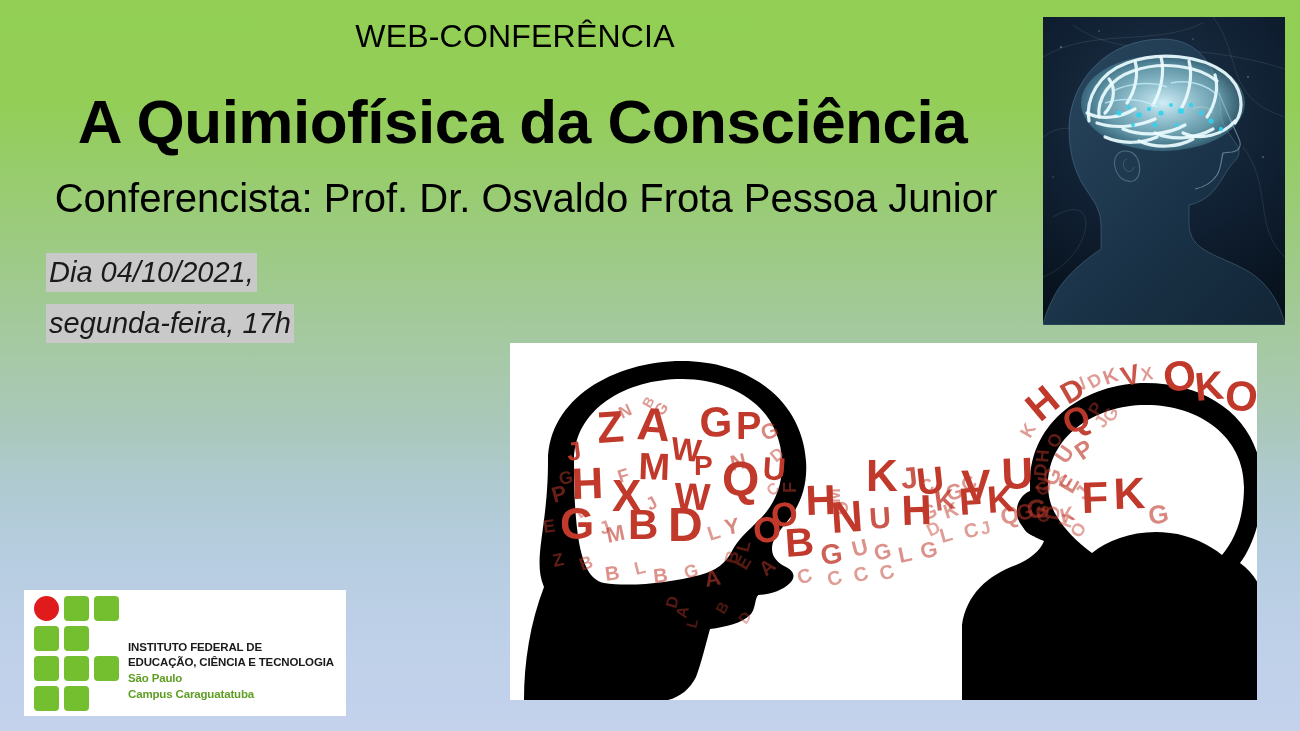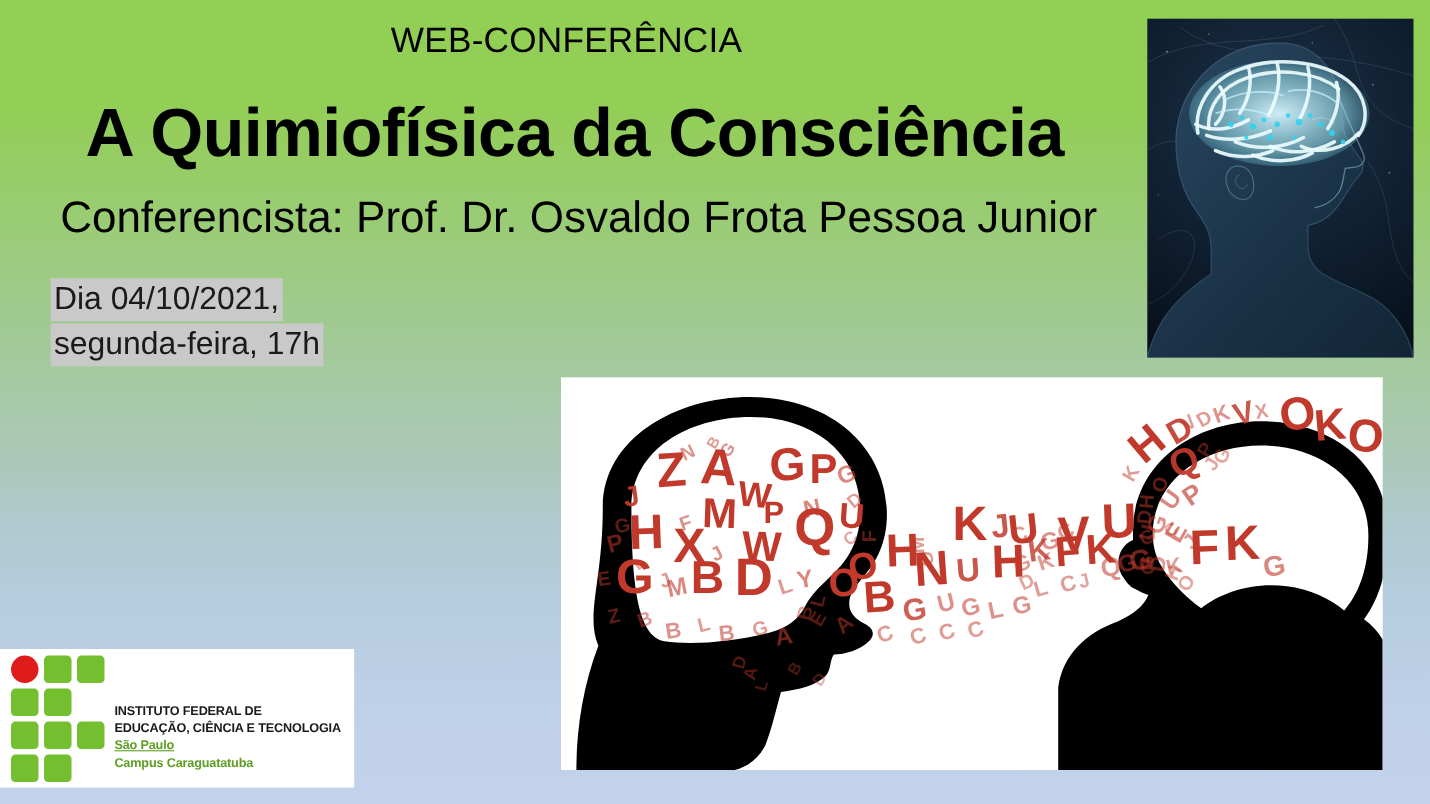--- a/index.html
+++ b/index.html
@@ -73,39 +73,40 @@
     left: 46px;
     top: 253px;
     font-size: 29px;
     line-height: 1.28;
     color: #1a1a1a;
   }
   .date-block span {
     background: #c9c9c9;
     padding: 1px 3px;
     display: inline-block;
-    margin-bottom: 2px;
+    margin-bottom: 12px;
+    font-style: italic;
   }
 
   
   .credits {
     position: absolute;
     left: 14px;
     top: 356px;
     width: 480px;
     font-size: 24px;
     line-height: 1.42;
     color: #1a1a1a;
   }
   .credits .ln { white-space: nowrap; }
 
   
   .logo-box {
     position: absolute;
-    left: 0;
+    left: 24px;
     top: 590px;
     width: 322px;
     height: 126px;
     background: #ffffff;
   }
   .logo-grid {
     position: absolute;
     left: 10px;
     top: 6px;
     width: 86px;
@@ -137,21 +138,21 @@
     white-space: nowrap;
   }
   .logo-l3, .logo-l4 {
     font-size: 11.5px;
     font-weight: bold;
     color: #5e9e22;
     letter-spacing: -0.15px;
     line-height: 1.32;
     white-space: nowrap;
   }
-  .logo-l3 { margin-top: 2px; text-decoration: underline; }
+  .logo-l3 { margin-top: 2px; }
 
   
   .brain-photo {
     position: absolute;
     left: 1043px;
     top: 17px;
     width: 242px;
     height: 308px;
     overflow: hidden;
     background: radial-gradient(ellipse 120% 90% at 48% 30%, #1d3246 0%, #112134 40%, #08131f 75%, #050d16 100%);

